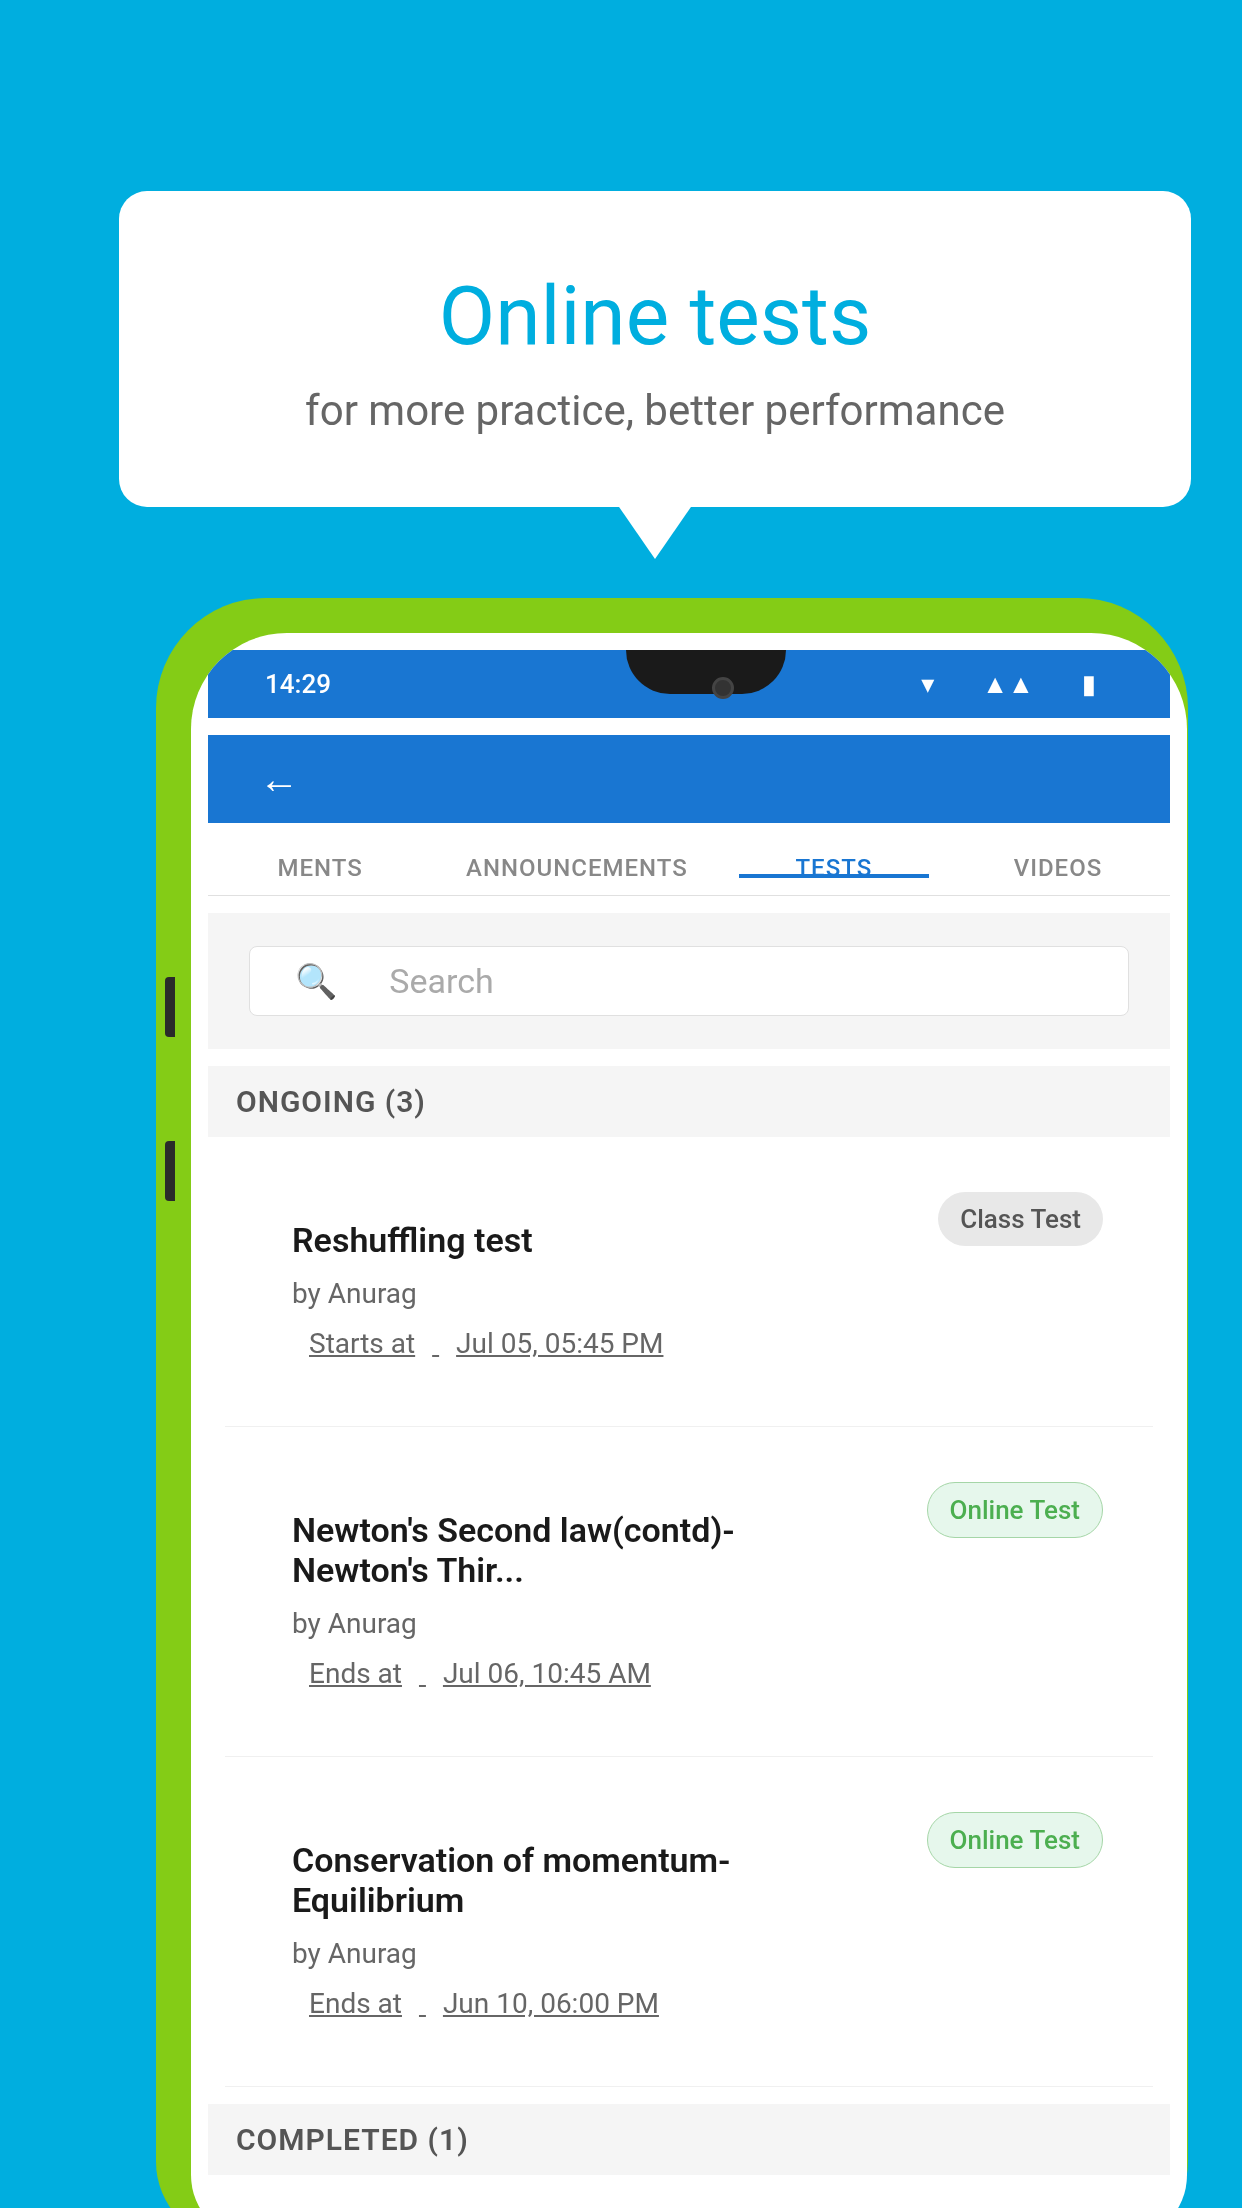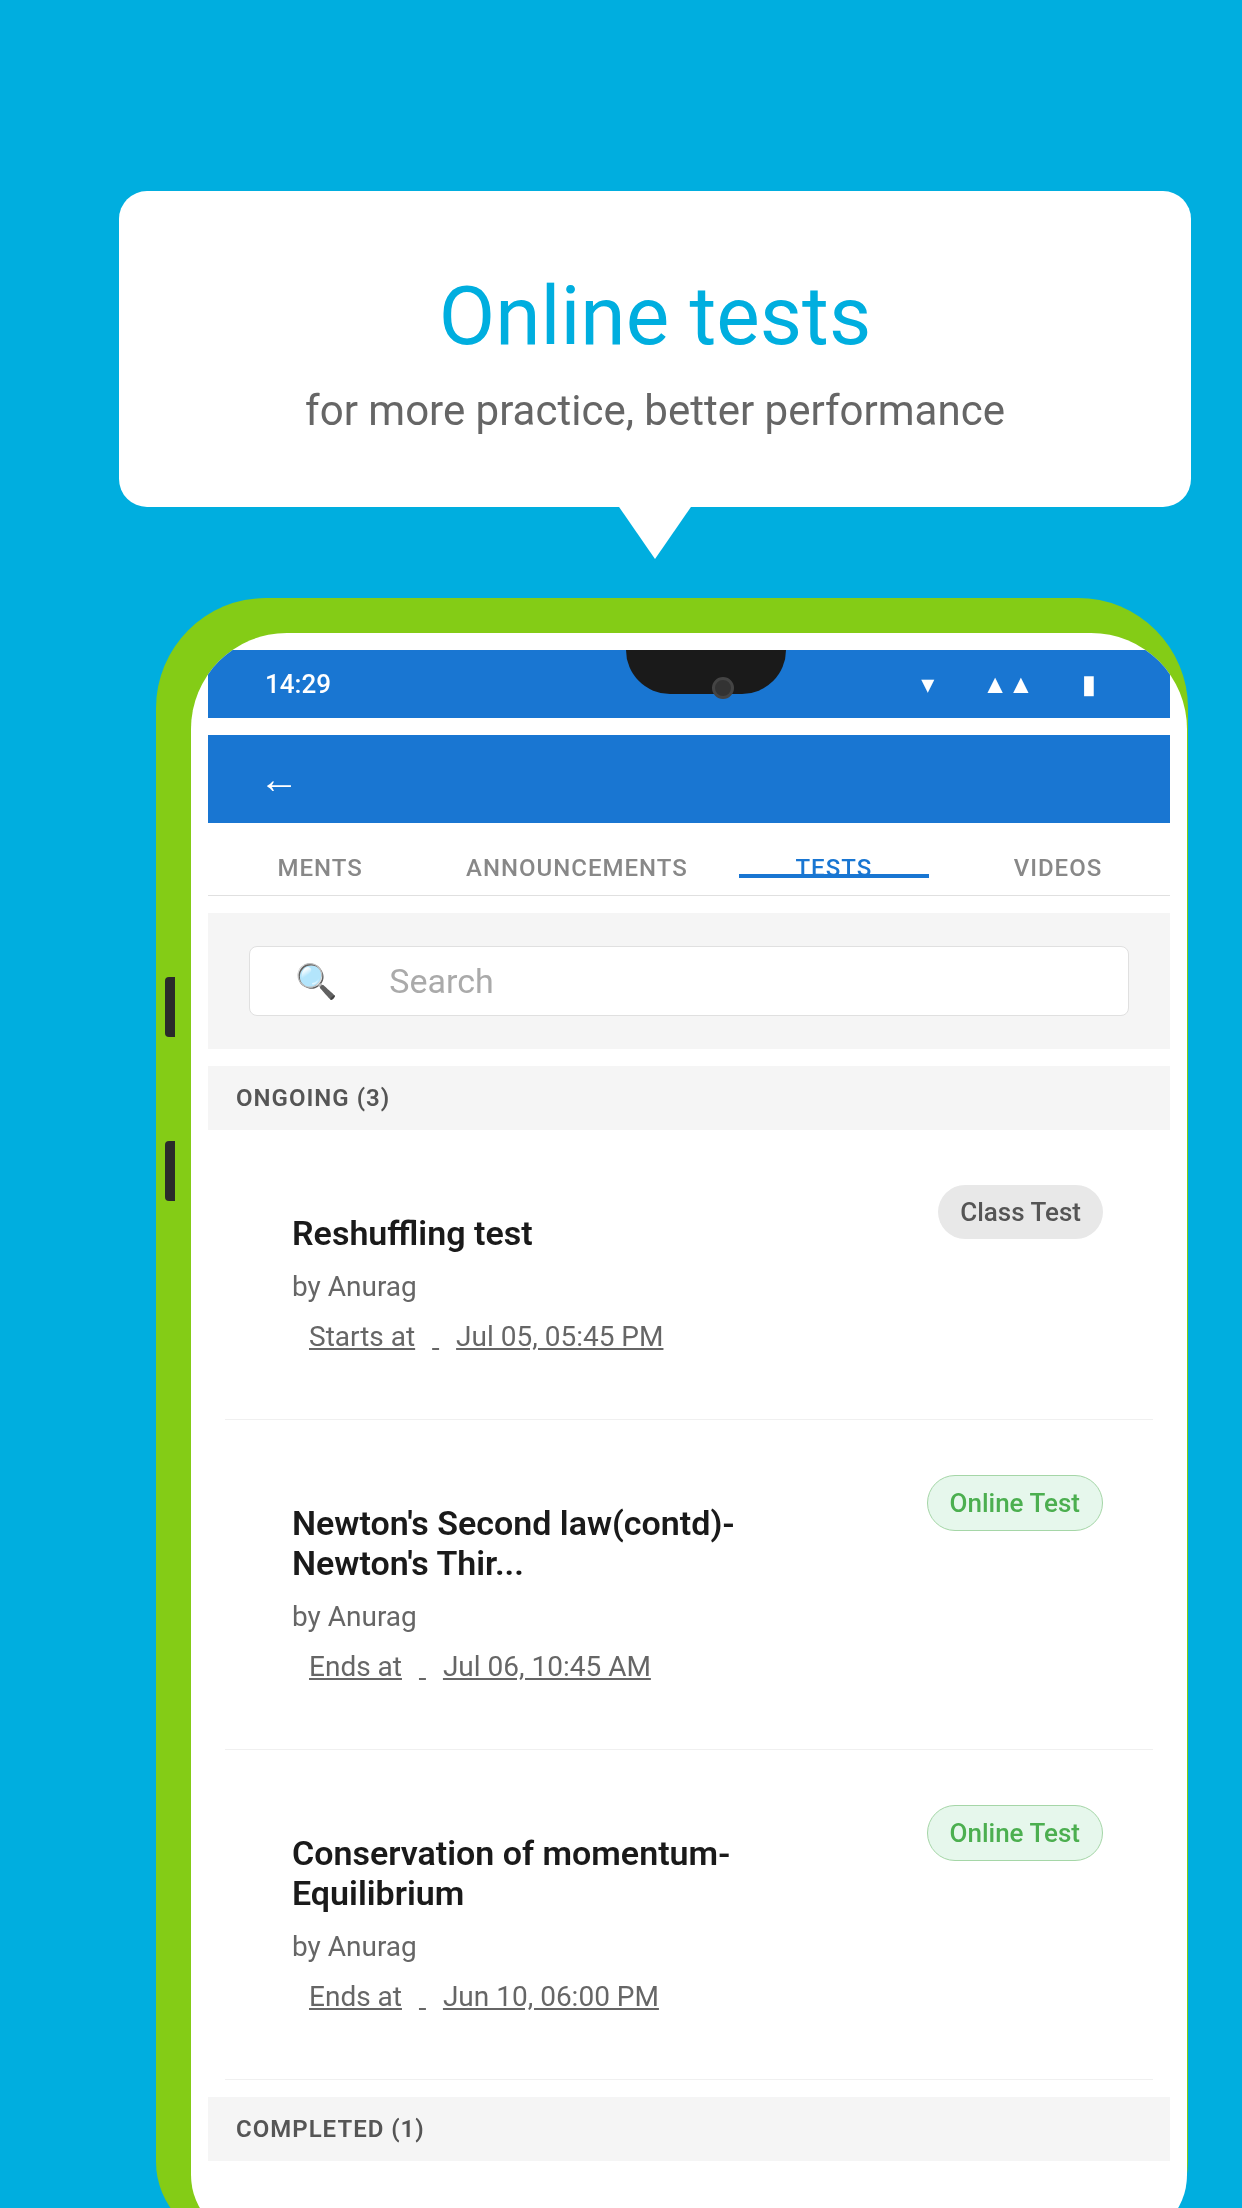--- a/index.html
+++ b/index.html
@@ -212,21 +212,21 @@
 
     .search-placeholder {
       color: #aaa;
       font-size: 34px;
     }
 
     
     .section-header {
       background: #f5f5f5;
       padding: 18px 28px;
-      font-size: 24px;
+      font-size: 30px;
       font-weight: 600;
       color: #555;
       letter-spacing: 1px;
     }
 
     
     .test-list {
       background: white;
     }
 

